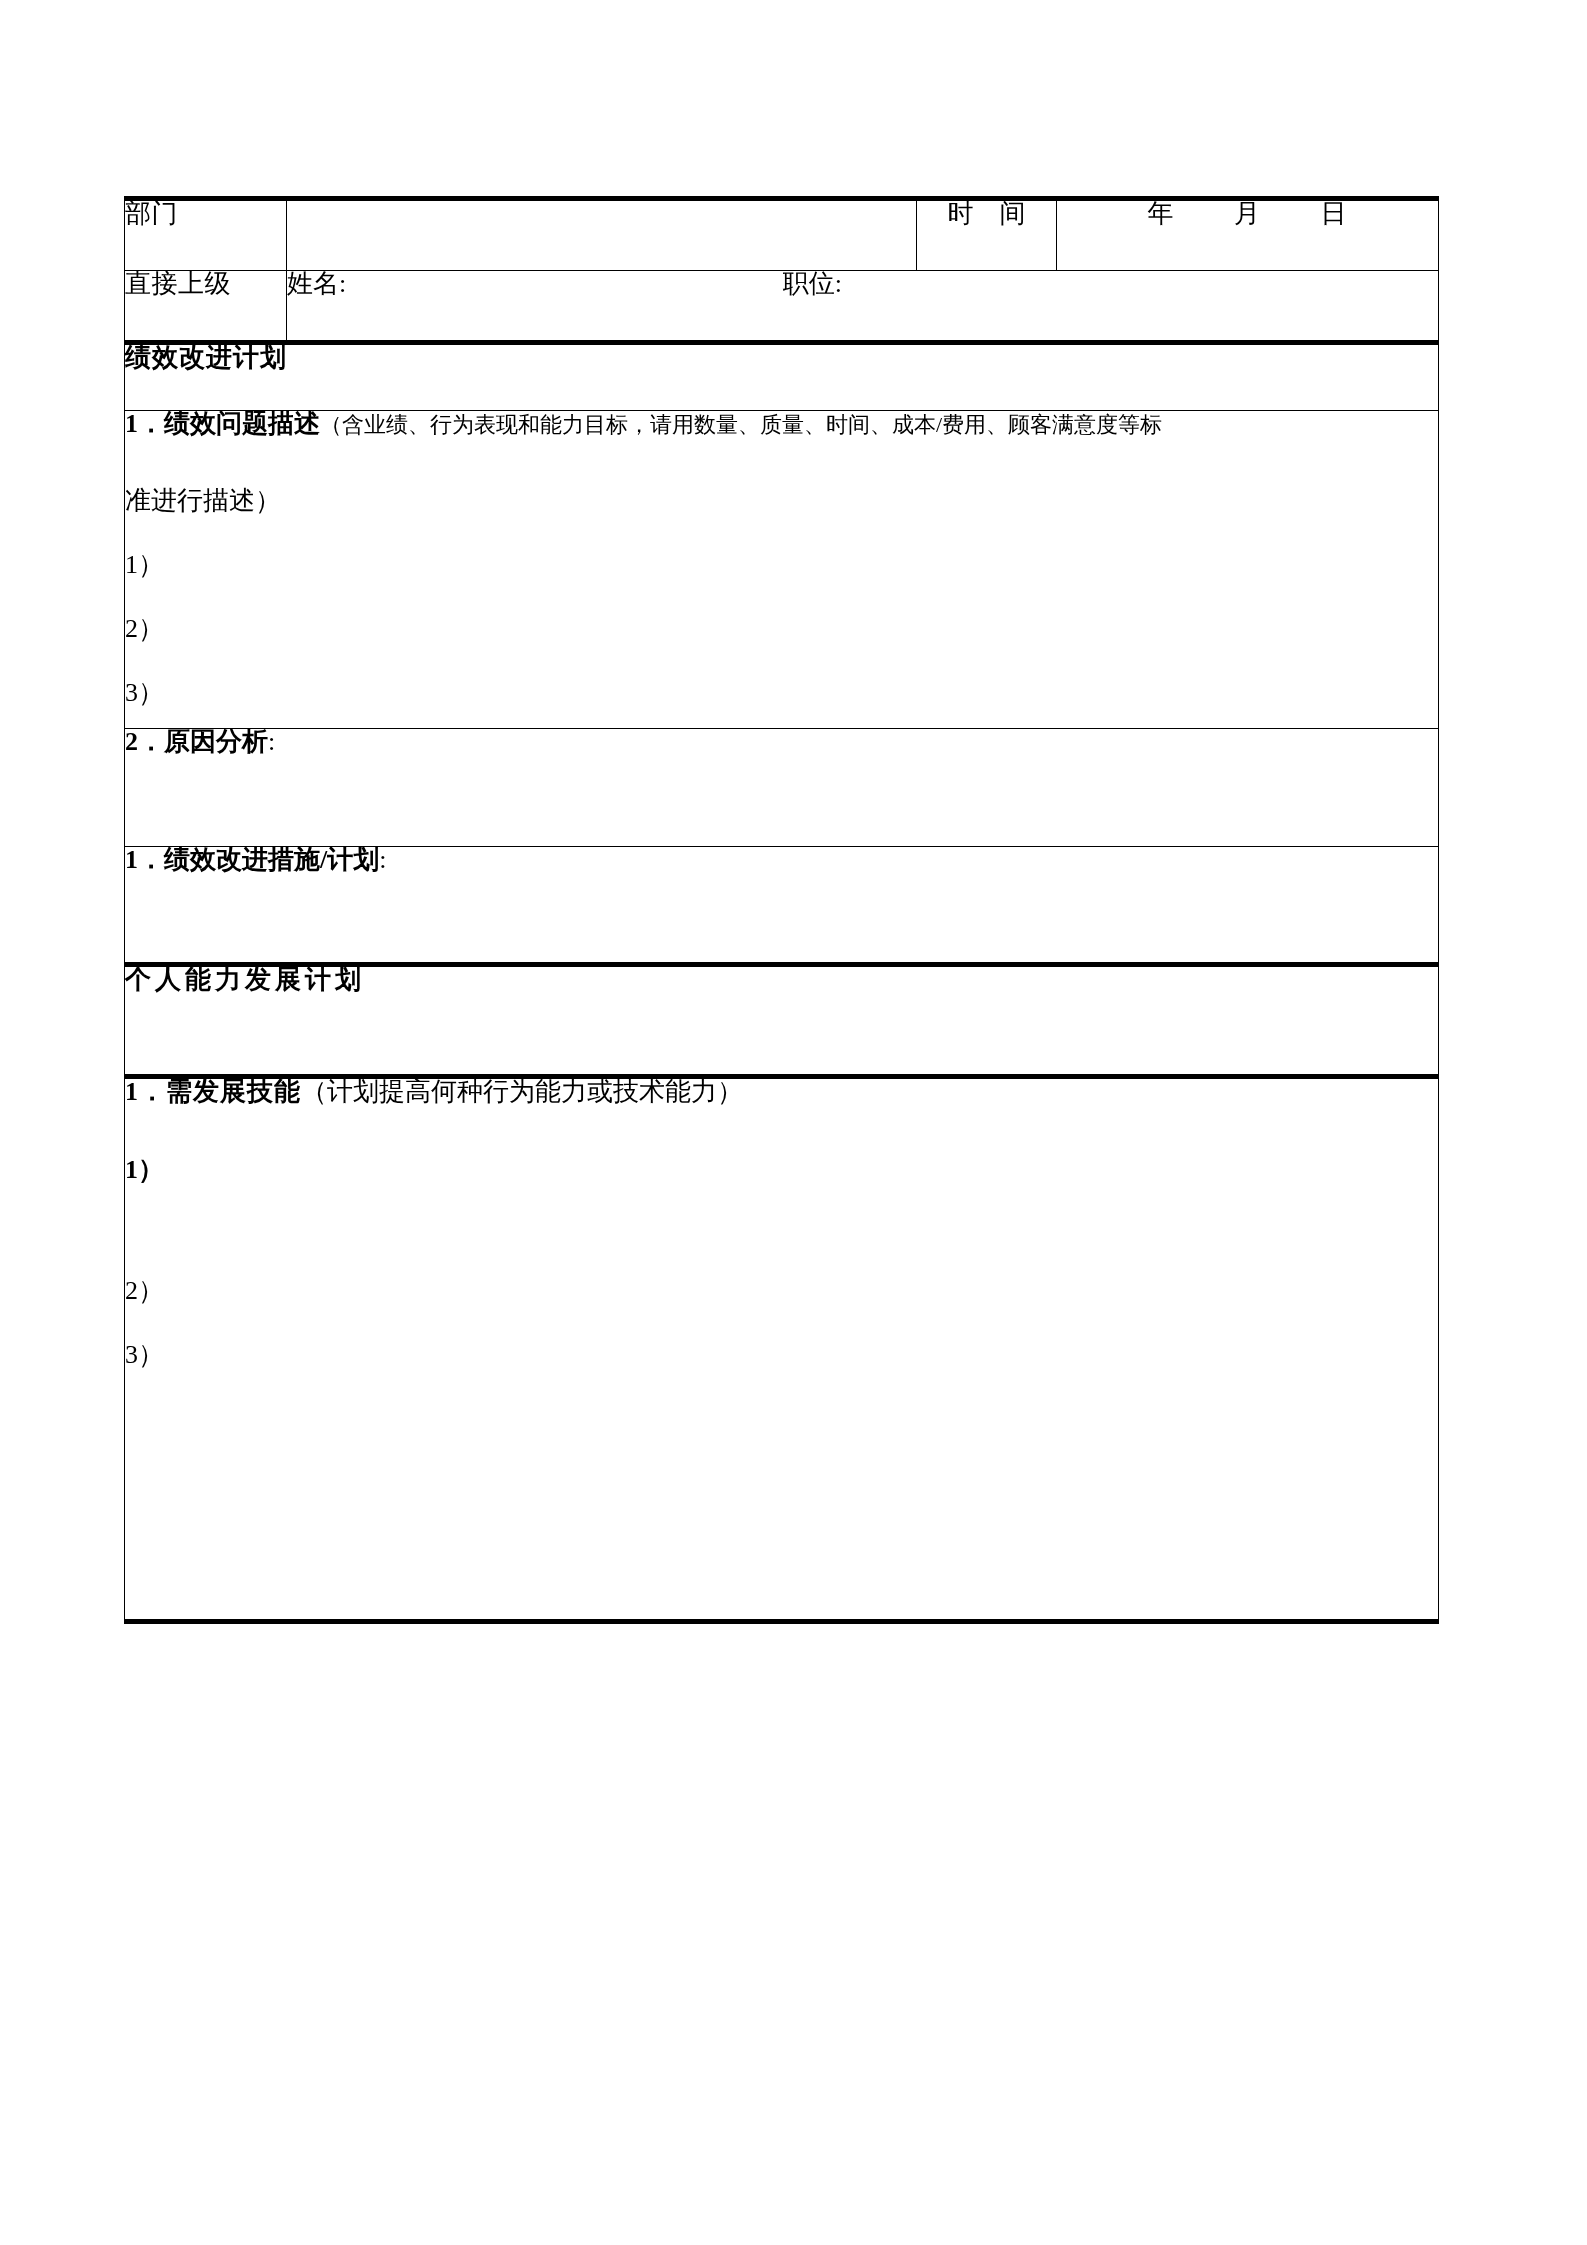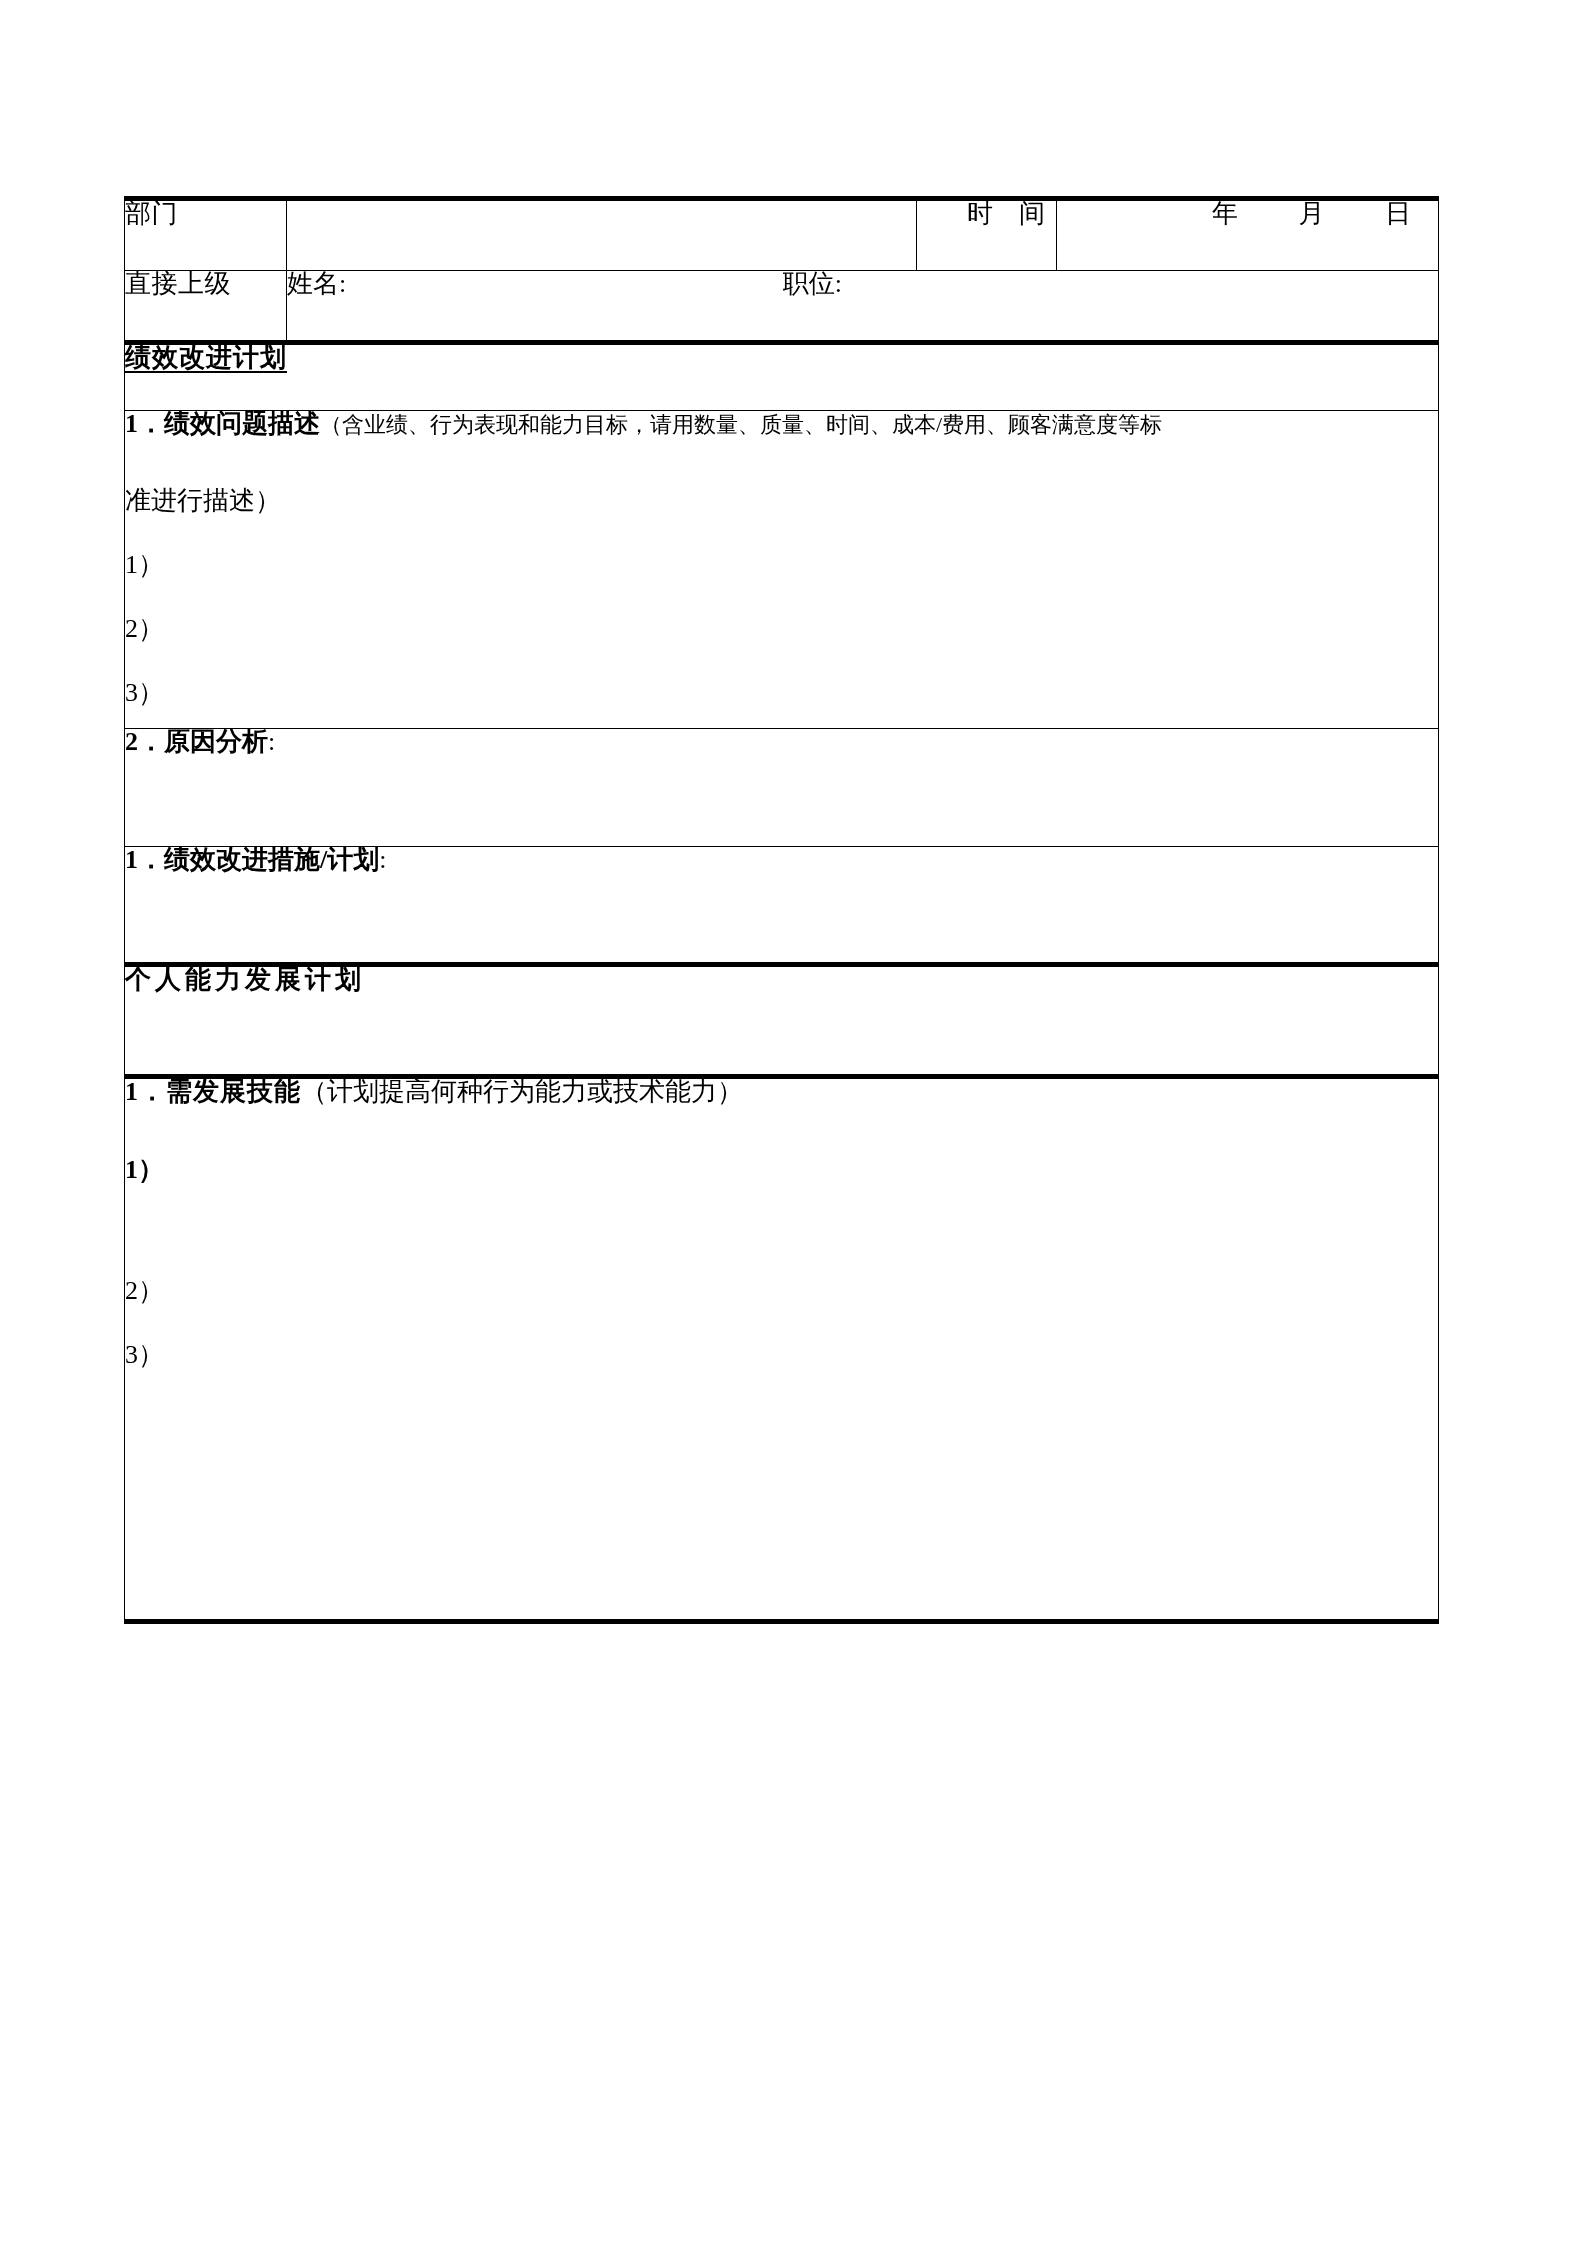--- a/index.html
+++ b/index.html
@@ -39,21 +39,21 @@
   
   .thick-top { border-top: 5px solid #000 !important; }
   .thick-bottom { border-bottom: 5px solid #000 !important; }
 
   
   .cell {
     padding: 12px 10px 10px 14px;
     box-sizing: border-box;
   }
   .cell-center {
-    text-align: right;
+    text-align: center;
     padding: 12px 4px 10px 4px;
   }
   .label-cell {
     padding: 14px 6px 10px 16px;
     white-space: nowrap;
     letter-spacing: 0.5px;
   }
 
   
   .r-head { height: 72px; }
@@ -65,21 +65,20 @@
   .r-devhead { height: 112px; }
   .r-skill { height: 545px; }
 
   
   .bold-ul {
     font-weight: bold;
     text-underline-offset: 5px;
   }
   .bold-ul-spaced {
     font-weight: bold;
-    text-decoration: underline;
     text-underline-offset: 5px;
     letter-spacing: 1px;
   }
   .bold-spaced {
     font-weight: bold;
     letter-spacing: 4px;
   }
   .sec-title {
     font-size: 27px;
     padding-top: 14px;

